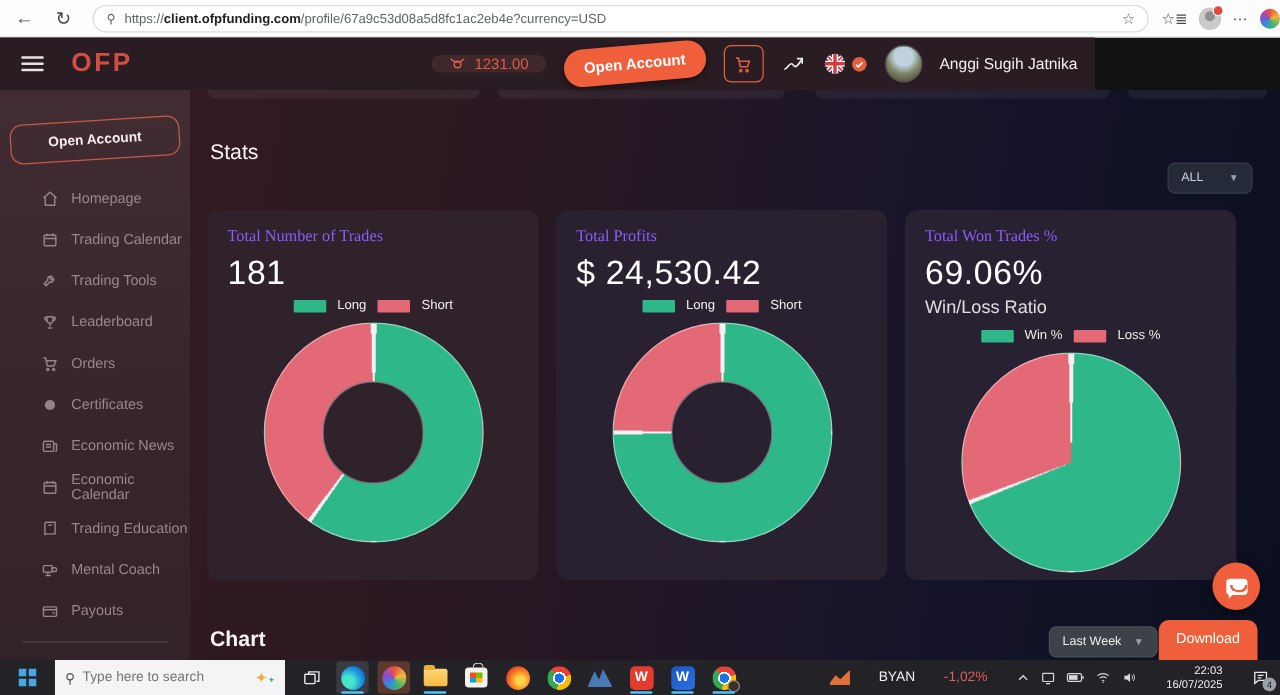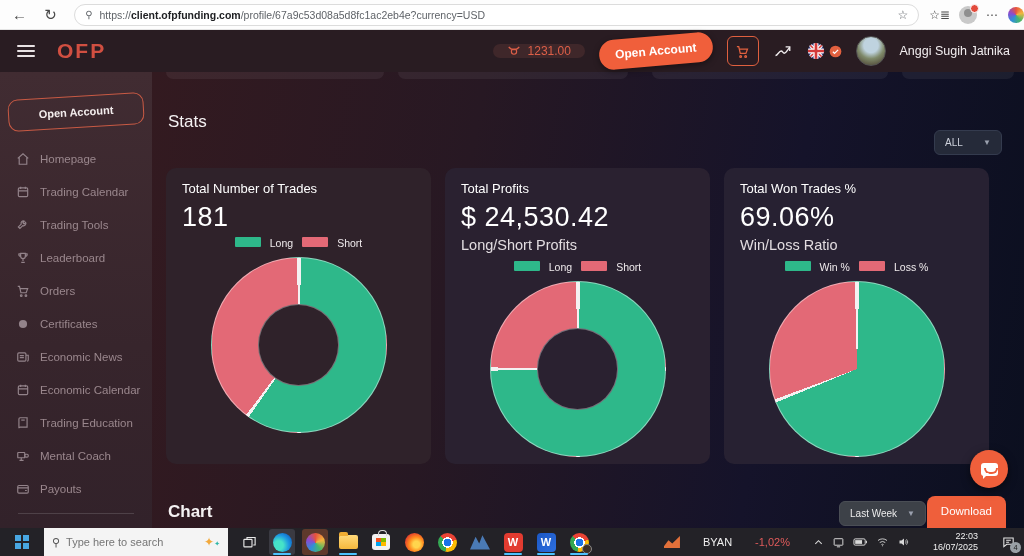--- a/index.html
+++ b/index.html
@@ -16,55 +16,55 @@
   .url-star { margin-left:auto; color:#5f6368; font-size:12px; }
   .chrome-right { display:flex; align-items:center; gap:9px; margin-left:10px; }
   .fav-icon { color:#4a4a4a; font-size:12px; position:relative; }
   .profile-dot { width:18px; height:18px; border-radius:50%; background:#c9c9c9; position:relative; }
   .profile-dot::before { content:""; position:absolute; left:5px; top:3px; width:8px; height:8px; border-radius:50%; background:#8f8f8f; }
   .profile-dot::after { content:""; position:absolute; right:-2px; top:-2px; width:7px; height:7px; border-radius:50%; background:#e24a3b; border:1px solid #fff; }
   .dots { color:#4a4a4a; font-size:12px; letter-spacing:1px; }
   .copilot-ic { width:16px; height:16px; border-radius:50%; background:conic-gradient(#e8533d,#f2b63d,#47b869,#2f8fd8,#8a4bd1,#e8533d); }
 
   
-  .appbar { position:absolute; top:30px; left:0; width:1024px; height:42px; background:#291c22; display:flex; align-items:center; z-index:5; }
+  .appbar { position:absolute; top:30px; left:0; width:876px; height:42px; background:#291c22; display:flex; align-items:center; z-index:5; }
   .burger { width:18px; margin-left:17px; cursor:pointer; }
   .burger div { height:2px; background:#e8e2e4; margin:3px 0; border-radius:1px; }
   .logo { color:#d14f41; font-size:21px; font-weight:bold; letter-spacing:2px; margin-left:22px; }
   .appbar-right { margin-left:auto; display:flex; align-items:center; gap:14px; padding-right:14px; }
   .balance { display:flex; align-items:center; gap:7px; background:#3f272a; border-radius:8px; padding:0 14px; color:#dd5f48; font-size:12px; }
   .btn-open { background:#f05f3b; color:#fff; font-size:12px; font-weight:bold; border:none; border-radius:16px; padding:8px 16px; transform:rotate(-5deg); box-shadow:0 2px 6px rgba(0,0,0,.4); cursor:pointer; }
   .cart-box { width:32px; height:30px; border:1px solid #e0603f; border-radius:6px; display:flex; align-items:center; justify-content:center; cursor:pointer; }
   .icon-plain { display:flex; align-items:center; cursor:pointer; }
   .flag-wrap { display:flex; align-items:center; gap:4px; cursor:pointer; }
   .avatar { width:30px; height:30px; border-radius:50%; background:radial-gradient(circle at 50% 30%, #bfd3df 0 30%, #7f8a6a 55%, #5d5a45 80%, #4a4334); border:1px solid #555; }
   .user-name { color:#f2eef0; font-size:12.5px; }
 
   
   .sidebar { position:absolute; top:72px; left:0; width:152px; height:456px; background:linear-gradient(180deg,#412c32 0%, #37252c 60%, #32222a 100%); z-index:4; }
   .side-open { display:block; width:136px; margin:24px auto 14px; border:1px solid #c85a44; border-radius:10px; background:transparent; color:#f3eded; font-size:11px; font-weight:bold; padding:9px 0; transform:rotate(-3.5deg); cursor:pointer; }
-  .menu { list-style:none; padding:0 0 0 16px; }
+  .menu { list-style:none; padding:0 0 0 16px;margin-left:17px; }
   .menu li { display:flex; align-items:center; gap:10px; height:33px; color:#9a878d; font-size:11.5px; cursor:pointer; }
   .menu li svg { flex:0 0 14px; }
   .side-divider { margin:8px 18px 0; border-top:1px solid rgba(255,255,255,.14); }
 
   
   .main { position:absolute; top:72px; left:152px; width:872px; height:456px; background:linear-gradient(100deg,#331a20 0%, #271823 35%, #15132a 70%, #0b0f1f 100%); overflow:hidden; }
   .stub { position:absolute; top:0; height:7px; background:rgba(255,255,255,.06); border-radius:0 0 8px 8px; }
   .stats-title { position:absolute; top:40px; left:16px; color:#f5f2f3; font-size:17px; font-weight:500;text-align:right; }
   .select { position:absolute; display:flex; align-items:center; gap:10px; background:#252a39; border:1px solid #343b4e; border-radius:6px; color:#ccd0da; font-size:10px; padding:6px 10px; cursor:pointer; }
   .select-all { top:58px; right:22px; width:68px; justify-content:space-between; }
   .chev { font-size:8px; color:#9aa0ae; }
 
   .cards { position:absolute; top:96px; left:14px; display:flex; gap:14px; }
   .card { width:265px; height:296px; border-radius:10px; padding:13px 16px; background:var(--cardbg); }
-  .card-title { color:#ffffff; font-size:13px; }
+  .card-title { color:#8b5cf6; font-size:13px;font-family:Liberation Serif, serif; }
   .card-value { color:#fff; font-size:27px; font-weight:400; margin:6px 0 4px; letter-spacing:.5px; }
   .card-sub { color:#e2dce0; font-size:14.5px; margin-bottom:8px; }
-  .legend { display:flex; justify-content:center; align-items:flex-start; gap:9px; margin-bottom:8px; }
+  .legend { display:flex; justify-content:center; align-items:flex-end; gap:9px; margin-bottom:8px; }
   .swatch { width:26px; height:10px; border-radius:1px; }
   .legend span.lbl { color:#efeaec; font-size:10.5px; }
   .pie { width:176px; height:176px; border-radius:50%; margin:2px auto 0; position:relative; border:1px solid rgba(255,255,255,.45); }
   .pie.donut::after { content:""; position:absolute; inset:26.5%; border-radius:50%; background:var(--cardbg); border:1px solid rgba(255,255,255,.35); }
 
   .chart-title { position:absolute; bottom:6px; left:16px; color:#f5f2f3; font-size:17px; font-weight:700; }
   .select-week { bottom:2px; right:98px; background:#3d4148; border-color:#4a4e55; color:#ececec; }
   .btn-download { position:absolute; bottom:0; right:18px; background:#ef5f3b; color:#fff; border:none; border-radius:8px 8px 0 0; font-size:11.5px; padding:9px 14px 11px; cursor:pointer; }
   .chat-fab { position:absolute; bottom:40px; right:16px; width:38px; height:38px; border-radius:50%; background:#ef5f3b; box-shadow:0 3px 8px rgba(0,0,0,.5); display:flex; align-items:center; justify-content:center; cursor:pointer; }
   .chat-glyph { width:17px; height:13px; background:#fff; border-radius:3px; position:relative; }
@@ -286,21 +286,20 @@
           <span class="lbl">Long</span>
           <span class="swatch" style="background: rgb(227, 105, 118);"></span>
           <span class="lbl">Short</span>
         </div>
         <div class="pie donut" style="background: conic-gradient(rgb(244, 241, 242) 0deg, rgb(244, 241, 242) 0.4%, rgb(46, 184, 138) 0.4%, rgb(46, 184, 138) 59.7%, rgb(244, 241, 242) 59.7%, rgb(244, 241, 242) 60.3%, rgb(227, 105, 118) 60.3%, rgb(227, 105, 118) 99.6%, rgb(244, 241, 242) 99.6%, rgb(244, 241, 242) 100%);"></div>
       </div>
 
       <div class="card" style="--cardbg:#2a2130;">
         <div class="card-title">Total Profits</div>
         <div class="card-value">$ 24,530.42</div>
-        <div class="card-sub">Long/Short Profits</div>
         <div class="legend">
           <span class="swatch" style="background: rgb(46, 184, 138);"></span>
           <span class="lbl">Long</span>
           <span class="swatch" style="background: rgb(227, 105, 118);"></span>
           <span class="lbl">Short</span>
         </div>
         <div class="pie donut" style="background: conic-gradient(rgb(244, 241, 242) 0deg, rgb(244, 241, 242) 0.4%, rgb(46, 184, 138) 0.4%, rgb(46, 184, 138) 74.7%, rgb(244, 241, 242) 74.7%, rgb(244, 241, 242) 75.3%, rgb(227, 105, 118) 75.3%, rgb(227, 105, 118) 99.6%, rgb(244, 241, 242) 99.6%, rgb(244, 241, 242) 100%);"></div>
       </div>
 
       <div class="card" style="--cardbg:#272132;">

